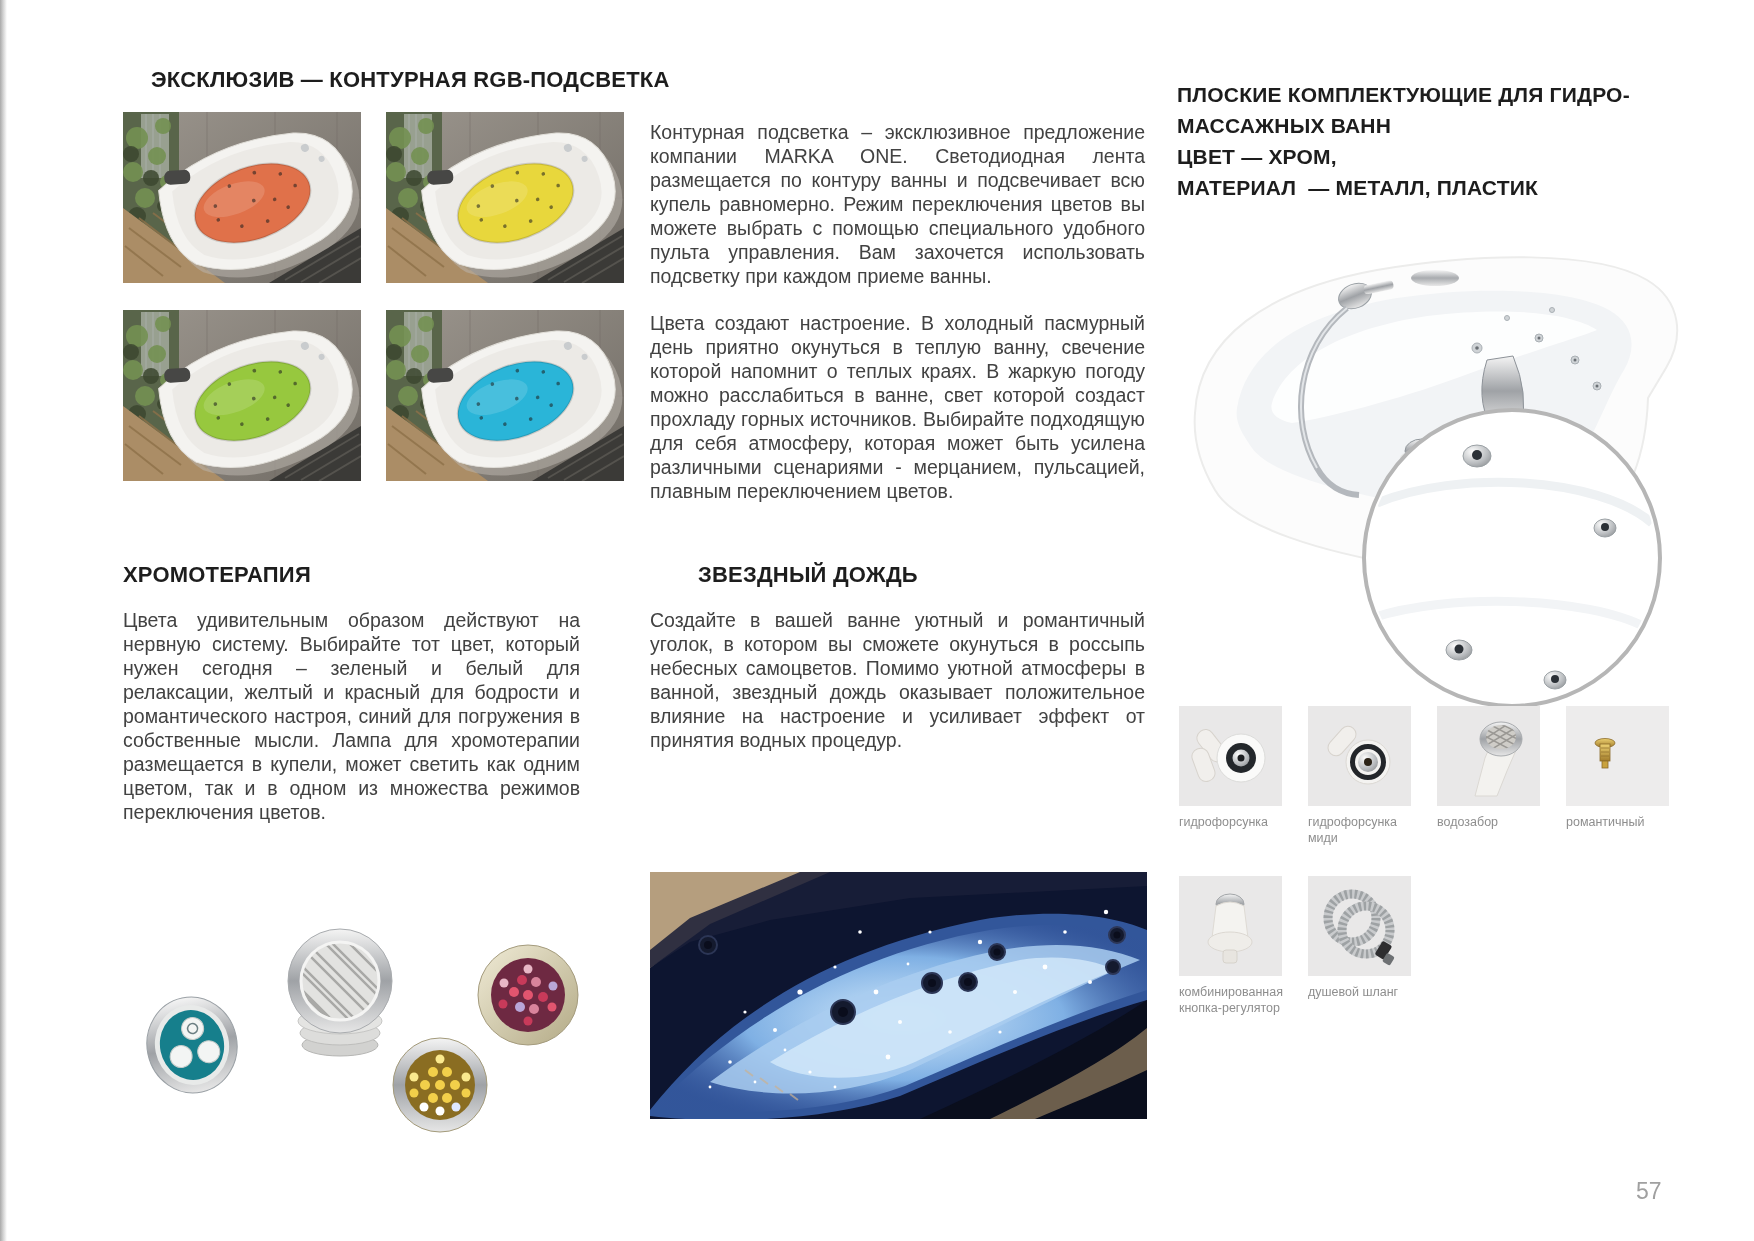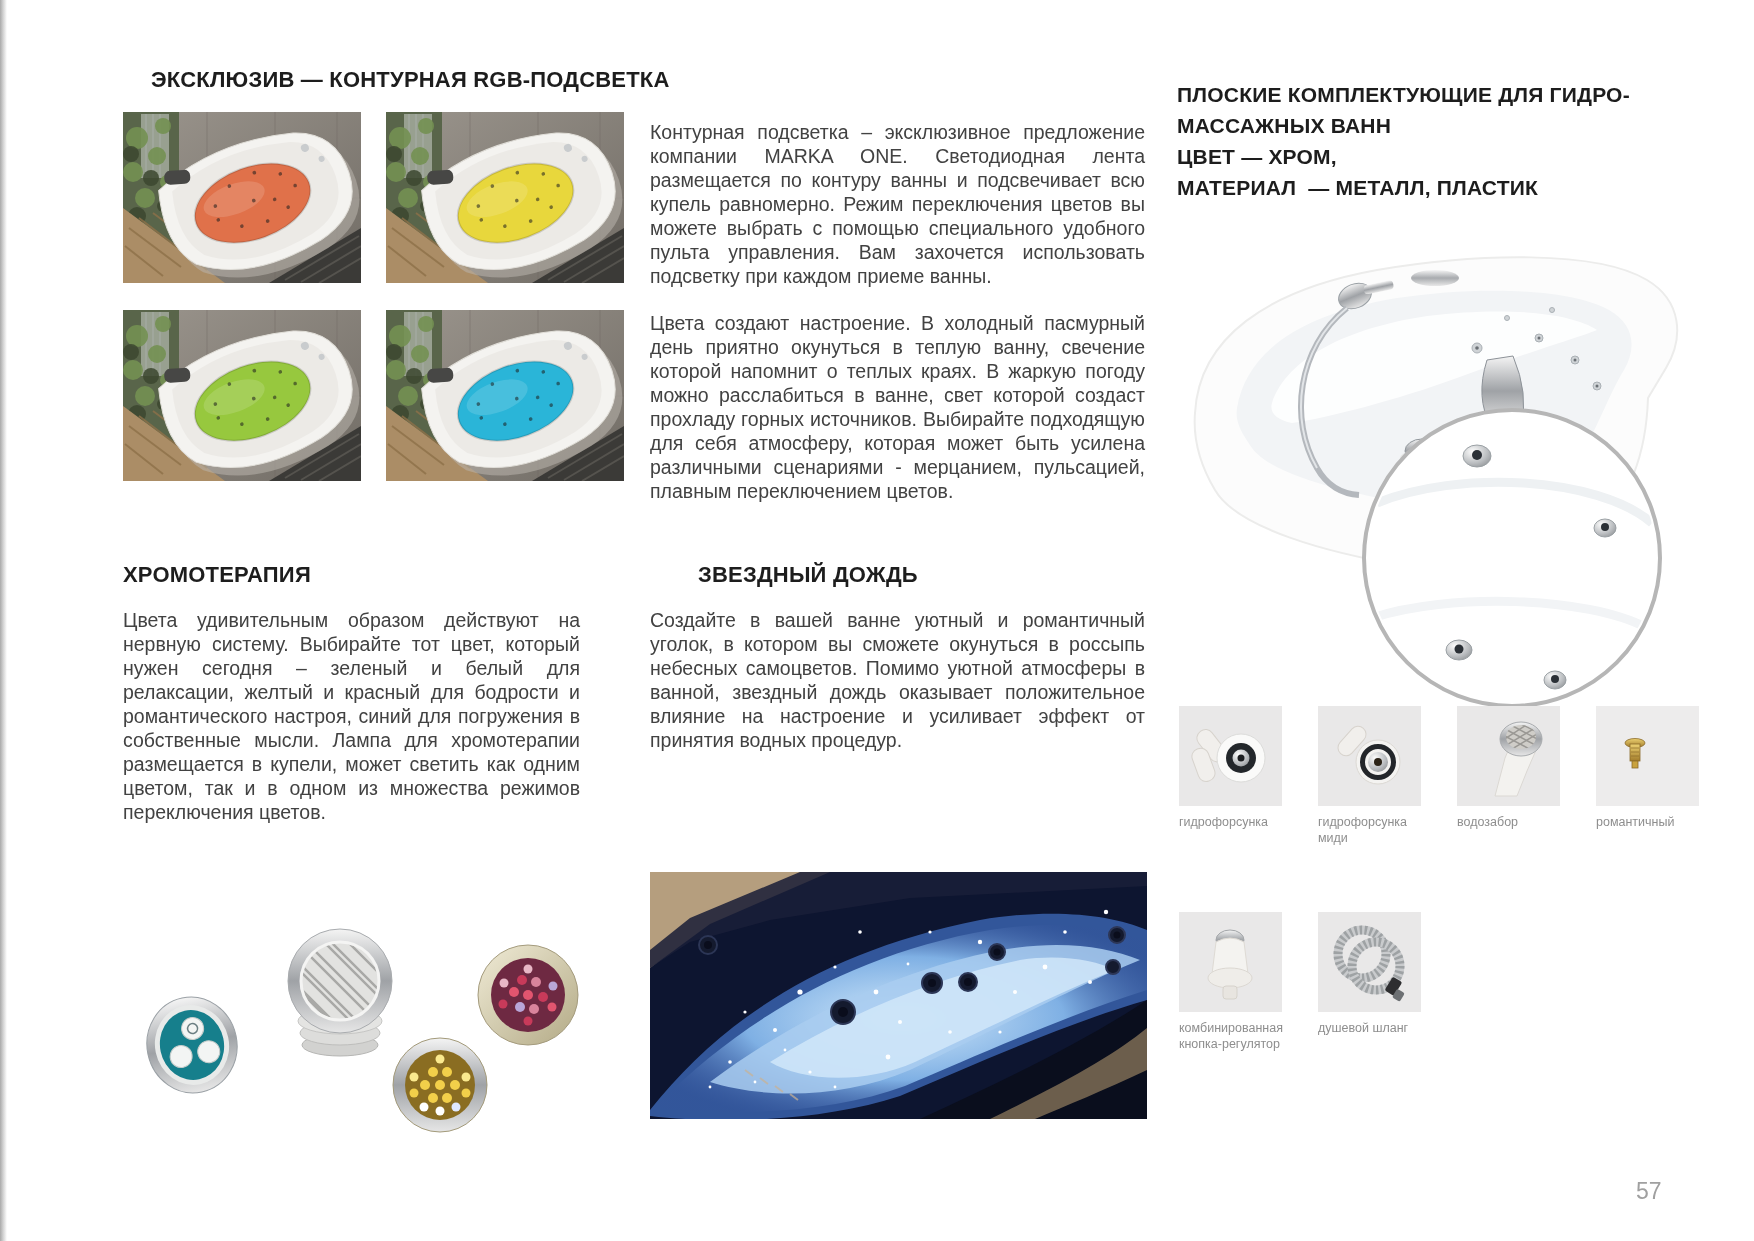--- a/index.html
+++ b/index.html
@@ -12,21 +12,21 @@
            color:#1d1d1d;line-height:31px;letter-spacing:.2px;white-space:pre-wrap;}
   .body-text{position:absolute;font-size:19.5px;line-height:24px;color:#424242;
              text-align:justify;hyphens:manual;}
   .tub-grid{position:absolute;left:123px;top:112px;width:501px;
             display:grid;grid-template-columns:238px 238px;grid-column-gap:25px;grid-row-gap:27px;}
   .tub-grid figure{margin:0;width:238px;height:171px;overflow:hidden;}
   .lamps{position:absolute;left:130px;top:893px;}
   .star-photo{position:absolute;left:650px;top:872px;}
   .big-tub{position:absolute;left:1177px;top:198px;}
   .product-grid{position:absolute;left:1179px;top:706px;width:490px;
-                display:grid;grid-template-columns:repeat(4,103px);grid-column-gap:26px;grid-row-gap:0;gap:36px;}
+                display:grid;grid-template-columns:repeat(4,103px);grid-column-gap:26px;grid-row-gap:0;}
   .product-item{width:103px;}
   .product-item .thumb{width:103px;height:100px;background:#e9e8e8;overflow:hidden;}
   .product-item .lbl{margin-top:8px;font-size:12.5px;line-height:16px;color:#8e8e8e;min-height:62px;}
   .page-number{position:absolute;left:1636px;top:1178px;font-size:23px;color:#a0a0a0;}
 </style>
 </head>
 <body>
 
 <div class="page">
   <div class="binding"></div>

